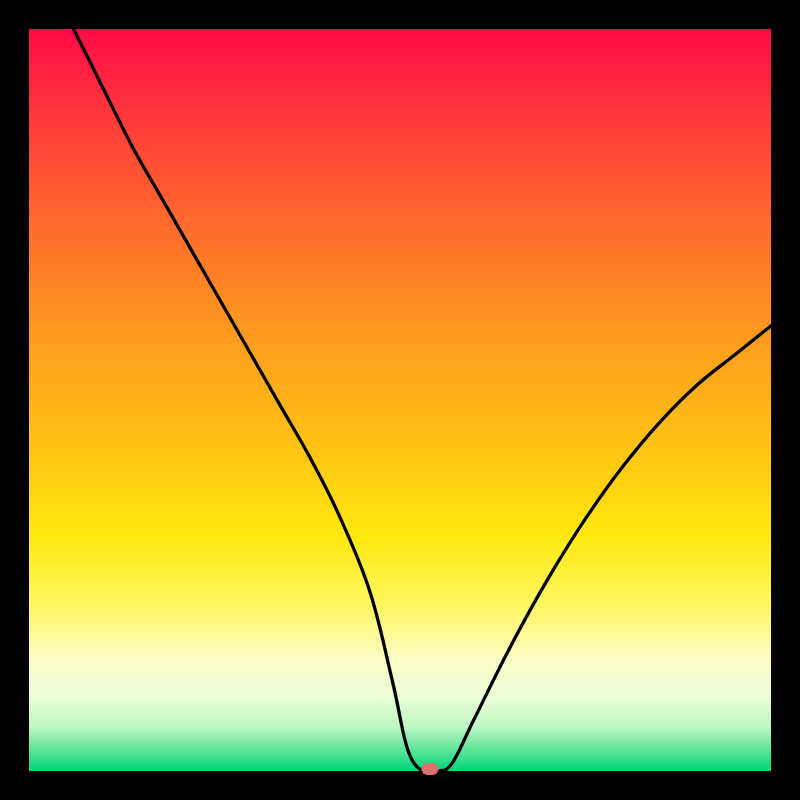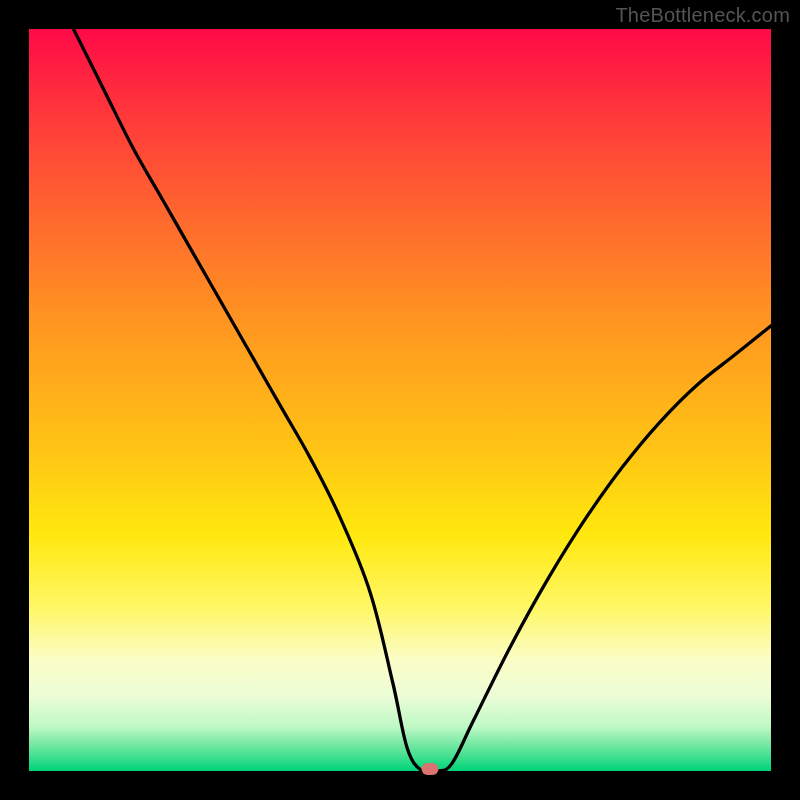--- a/index.html
+++ b/index.html
@@ -71,21 +71,20 @@
     border-radius: 6px;
     z-index: 3;
     transform: translate(-50%, -50%);
   }
 </style>
 </head>
 <body>
 
 <div class="outer">
 
-  <div class="watermark">TheBottleneck.com</div>
 
   <div class="plot-area">
 
     <div class="gradient-bg"></div>
 
     <svg class="curve" viewBox="0 0 742 742" preserveAspectRatio="none">
       <path id="curve-path" fill="none" stroke="#000" stroke-width="3.3" stroke-linecap="round" stroke-linejoin="round" d="M 44.5 0.0 C 49.9 10.7, 63.5 38.0, 74.2 59.4 C 84.9 80.7, 93.2 98.7, 103.9 118.7 C 114.6 138.8, 122.9 152.0, 133.6 170.7 C 144.2 189.4, 152.6 203.9, 163.2 222.6 C 173.9 241.3, 182.2 255.8, 192.9 274.5 C 203.6 293.2, 211.9 307.8, 222.6 326.5 C 233.3 345.2, 241.6 359.7, 252.3 378.4 C 263.0 397.1, 271.3 410.3, 282.0 430.4 C 292.6 450.4, 301.0 465.7, 311.6 489.7 C 322.3 513.8, 332.0 534.5, 341.3 563.9 C 350.7 593.3, 356.9 624.9, 363.6 653.0 C 370.3 681.0, 373.1 703.7, 378.4 719.7 C 383.8 735.8, 387.9 738.0, 393.3 742.0 C 398.6 746.0, 402.8 743.3, 408.1 742.0 C 413.4 740.7, 416.3 743.9, 422.9 734.6 C 429.6 725.2, 434.5 711.4, 445.2 690.1 C 455.9 668.7, 468.9 641.2, 482.3 615.9 C 495.7 590.5, 506.0 571.8, 519.4 549.1 C 532.8 526.4, 543.1 509.8, 556.5 489.7 C 569.9 469.7, 580.2 455.1, 593.6 437.8 C 607.0 420.4, 617.3 408.0, 630.7 393.3 C 644.1 378.6, 654.4 368.2, 667.8 356.2 C 681.2 344.1, 691.5 337.2, 704.9 326.5 C 718.3 315.8, 735.3 302.1, 742.0 296.8"></path>
     </svg>
 
     <div id="marker" class="marker" style="left: 400.68px; top: 740px;"></div>

